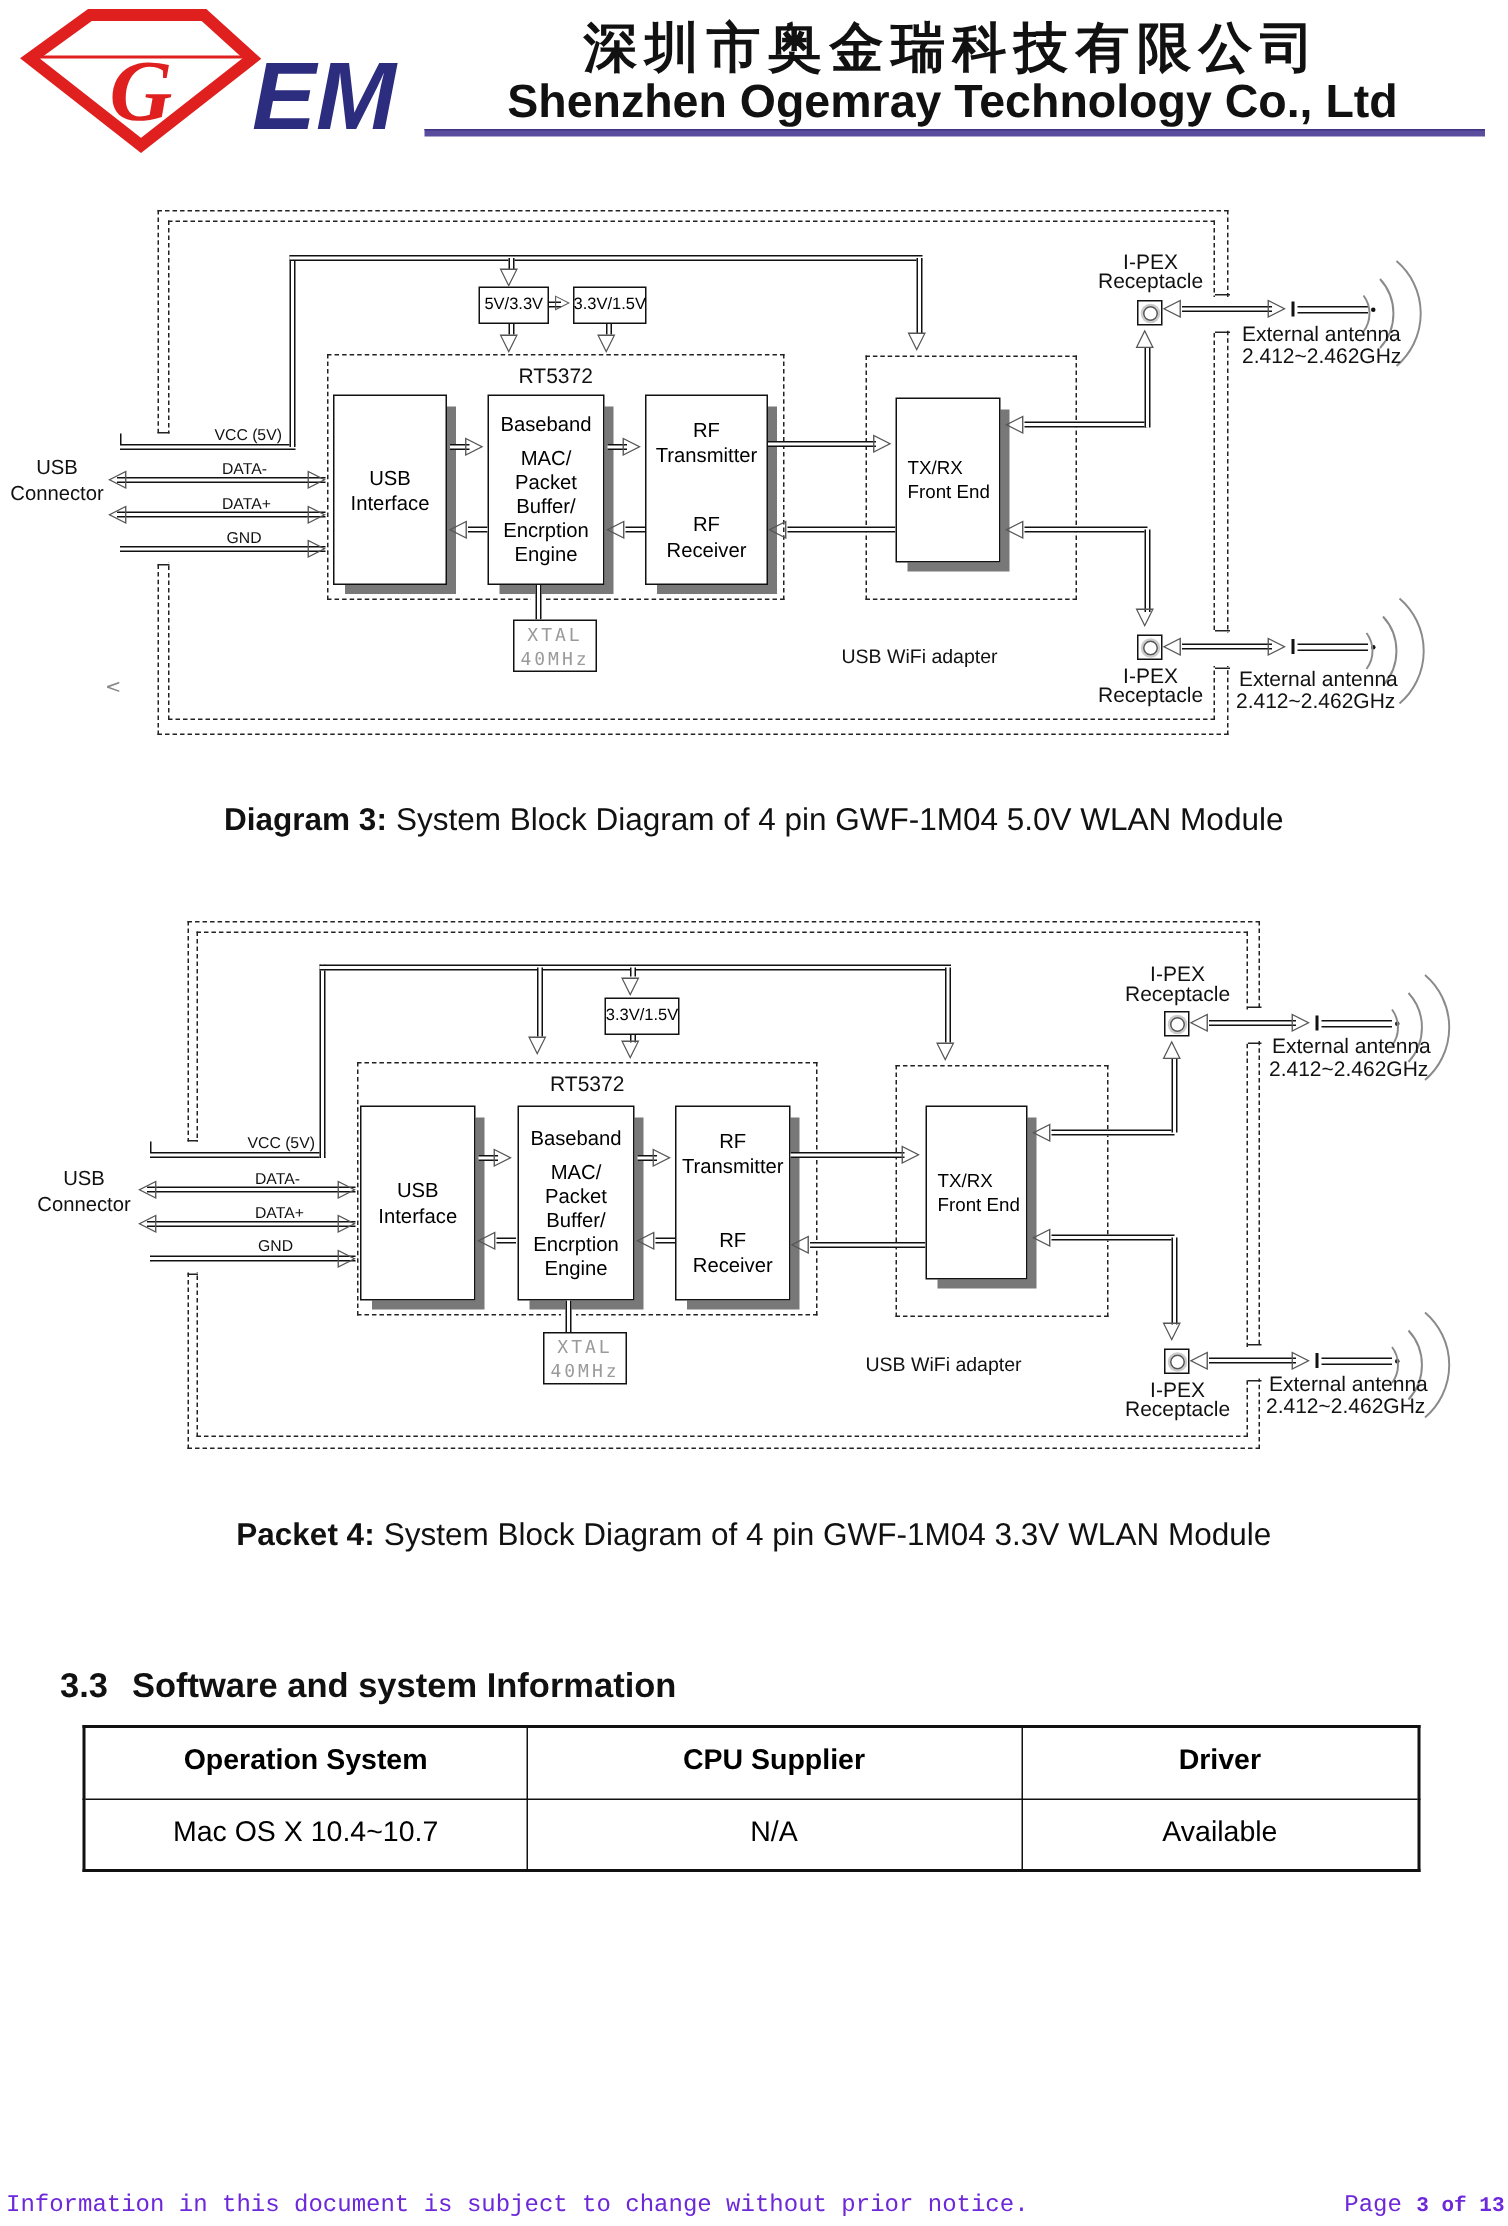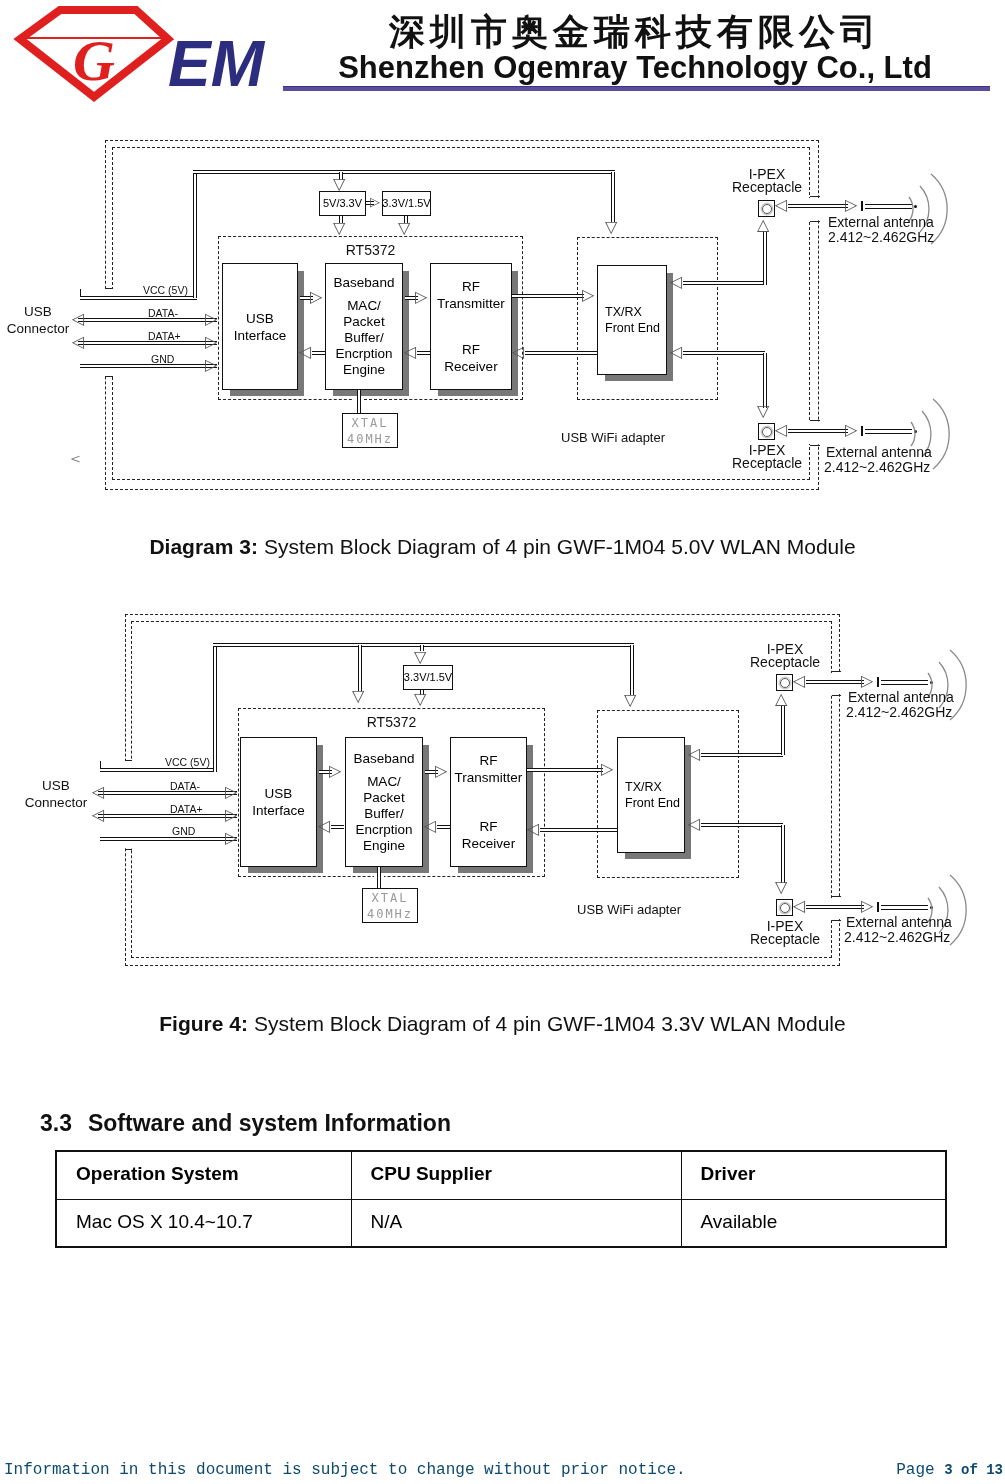--- a/index.html
+++ b/index.html
@@ -21,23 +21,23 @@
   .circ{width:10px;height:10px;border:1px solid #555;border-radius:50%;box-shadow:0 0 0 1.5px #ccc}
   .tick{position:absolute;width:2px;background:#111}
   .bar{position:absolute;height:5px;border-top:1.5px solid #111;border-bottom:1.5px solid #111;background:#fff}
   .dot{position:absolute;width:3px;height:3px;background:#111;border-radius:50%}
   .blk{display:flex;flex-direction:column;align-items:center;justify-content:center;font:13.5px/17px "Liberation Sans",sans-serif;text-align:center}
   .sig{font-size:10.5px;color:#111}
   .tiny{font-size:14px;line-height:13px}
   .xtxt{position:absolute;color:#9a9a9a;font:12px/16px "DejaVu Sans Mono",monospace;letter-spacing:2px;text-align:center}
   .capline{font-size:21px}
   table{border-collapse:collapse;width:100%;table-layout:fixed;border:2px solid #111}
-  th,td{border:1px solid #111;font-size:19px;text-align:left;vertical-align:top;padding:11px 19px;height:48px;font-family:"Liberation Sans",sans-serif}
+  th,td{border:1px solid #111;font-size:19px;text-align:center;vertical-align:top;padding:11px 9px;height:48px;font-family:"Liberation Sans",sans-serif}
   th{font-weight:bold}
-  .foot{position:absolute;font-family:"Liberation Mono",monospace;color:#0c4a6e}
+  .foot{position:absolute;font-family:"Liberation Mono",monospace;color:#6d28d9}
   svg{position:absolute;overflow:visible}
 </style>
 </head>
 <body>
 
 <div class="abs" style="left:0;top:0;width:1005px;height:100px">
   <svg style="left:8px;top:4px" width="270" height="98" viewBox="0 0 270 98">
     <path d="M52,6 L128,6 L160,35 L86,93 L12,35 Z" fill="none" stroke="#e01f1f" stroke-width="8" stroke-linejoin="miter"></path>
     <path d="M16,34 L156,34" stroke="#e01f1f" stroke-width="2"></path>
     <text x="86" y="76" font-size="58" font-weight="bold" font-style="italic" fill="#e01f1f" text-anchor="middle" font-family="Liberation Serif, serif">G</text>
@@ -330,21 +330,21 @@
   <div class="hl" style="left:98px;top:814px;width:139px"></div>
   <div class="ar" style="left:92px;top:808px">◁</div>
   <div class="ar" style="left:225px;top:808px">▷</div>
   <div class="lb sig" style="left:172px;top:825px">GND</div>
   <div class="hl" style="left:100px;top:837px;width:137px"></div>
   <div class="ar" style="left:225px;top:831px">▷</div>
 
   <div class="lb" style="left:577px;top:902px;font-size:13px">USB WiFi adapter</div>
 
   <div class="lb ctr capline" style="left:0;top:1012px;width:1005px">
-    <b>Figure 4:</b><span style="margin-left:6px">System Block Diagram of 4 pin GWF-1M04 3.3V WLAN Module</span>
+    <b>Packet 4:</b><span style="margin-left:6px">System Block Diagram of 4 pin GWF-1M04 3.3V WLAN Module</span>
   </div>
 </div>
 
 <div class="lb" style="left:40px;top:1110px;font-size:23px;font-weight:bold">
   <span>3.3</span><span style="margin-left:16px">Software and system Information</span>
 </div>
 
 <div class="abs" style="left:55px;top:1150px;width:890px">
   <table>
     <colgroup>

